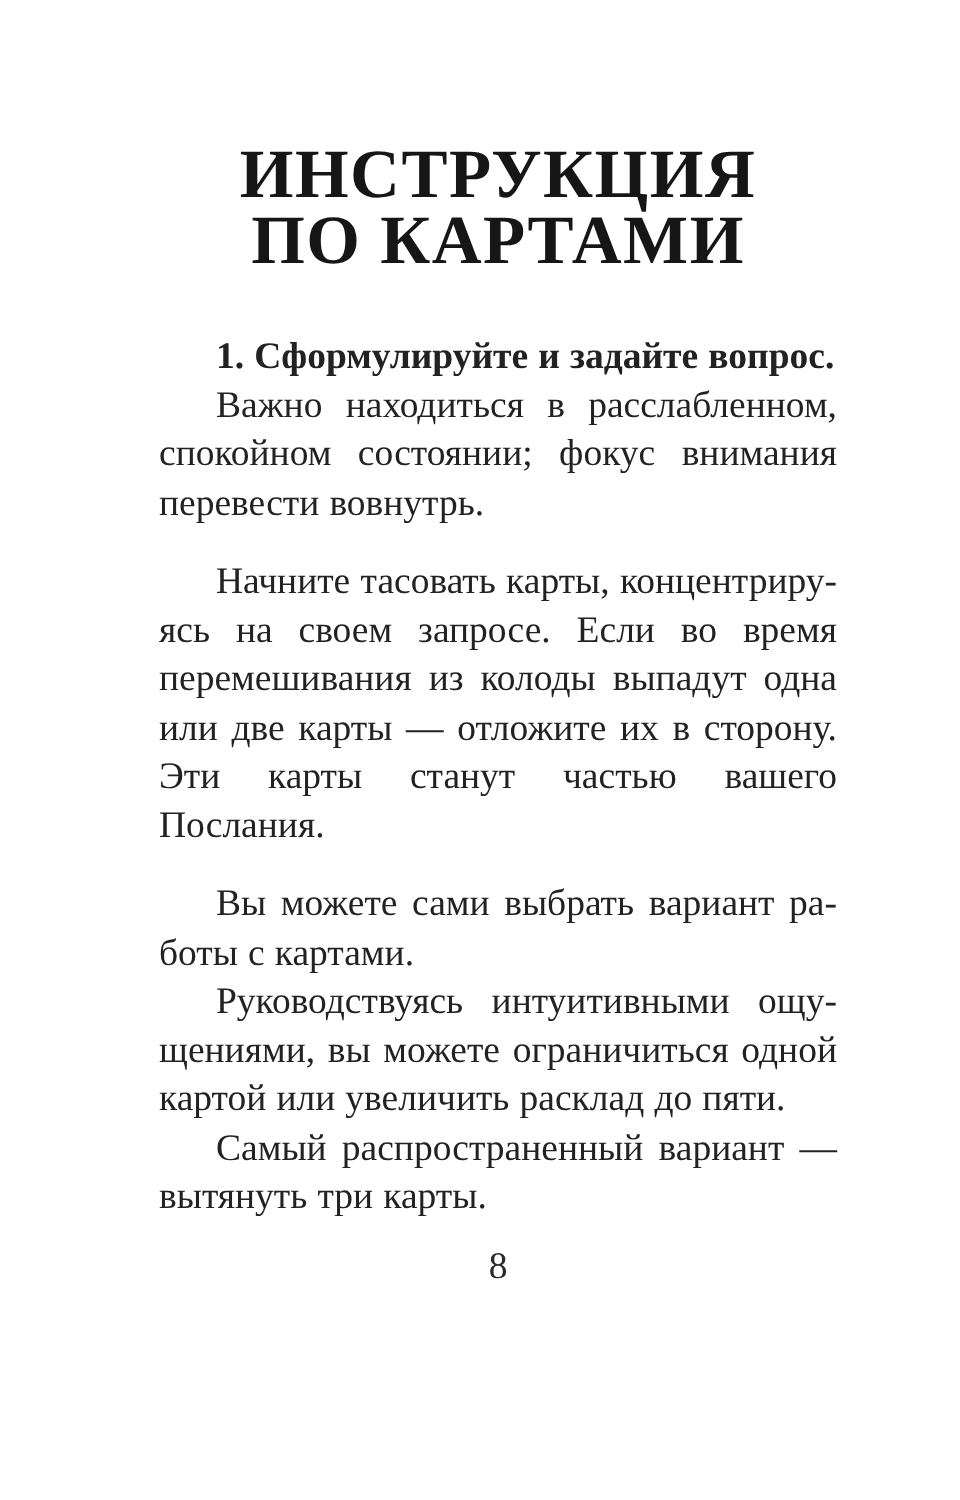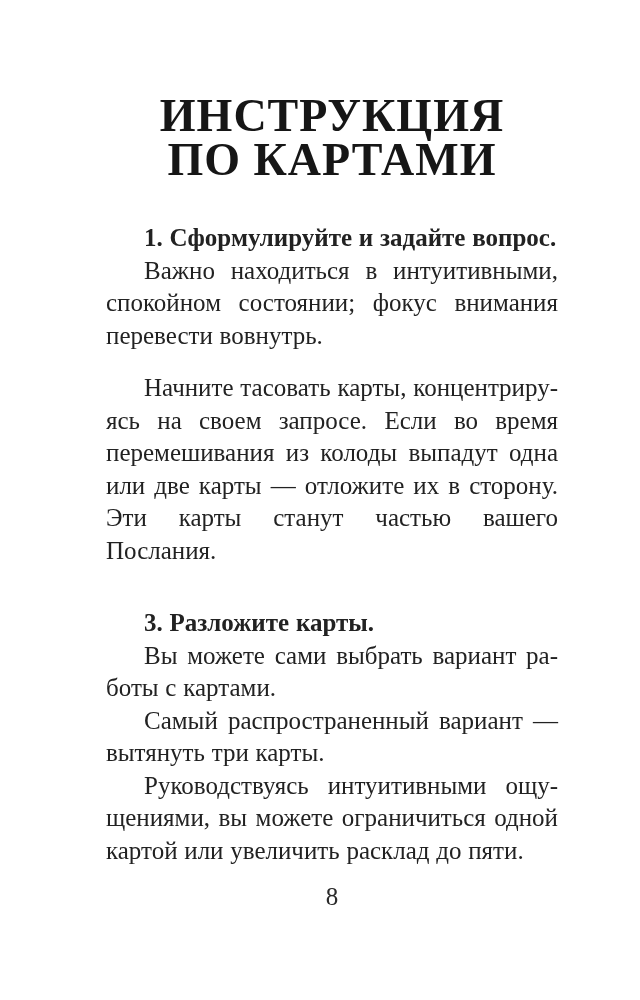--- a/index.html
+++ b/index.html
@@ -54,29 +54,28 @@
 
 <main class="page">
 
   <h1 class="title">
     <span class="title-line">ИНСТРУКЦИЯ</span>
     <span class="title-line">ПО КАРТАМИ</span>
   </h1>
 
   <section class="section first">
     <p class="heading">1. Сформулируйте и задайте вопрос.</p>
-    <p class="para">Важно находиться в интуитивными, спокойном состоянии; фокус внимания перевести вовнутрь.</p>
+    <p class="para">Важно находиться в расслабленном, спокойном состоянии; фокус внимания перевести вовнутрь.</p>
   </section>
 
   <section class="section">
     <p class="para">Начните тасовать карты, концентриру­ясь на своем запросе. Если во время пере­мешивания из колоды выпадут одна или две карты — отложите их в сторону. Эти карты станут частью вашего Послания.</p>
   </section>
 
   <section class="section">
-    <p class="heading">3. Разложите карты.</p>
     <p class="para">Вы можете сами выбрать вариант ра­боты с картами.</p>
+    <p class="para">Руководствуясь интуитивными ощу­щениями, вы можете ограничиться одной картой или увеличить расклад до пяти.</p>
     <p class="para">Самый распространенный вариант — вытянуть три карты.</p>
-    <p class="para">Руководствуясь интуитивными ощу­щениями, вы можете ограничиться одной картой или увеличить расклад до пяти.</p>
   </section>
 
   <div class="page-number">8</div>
 
 </main>
 
 </body></html>

